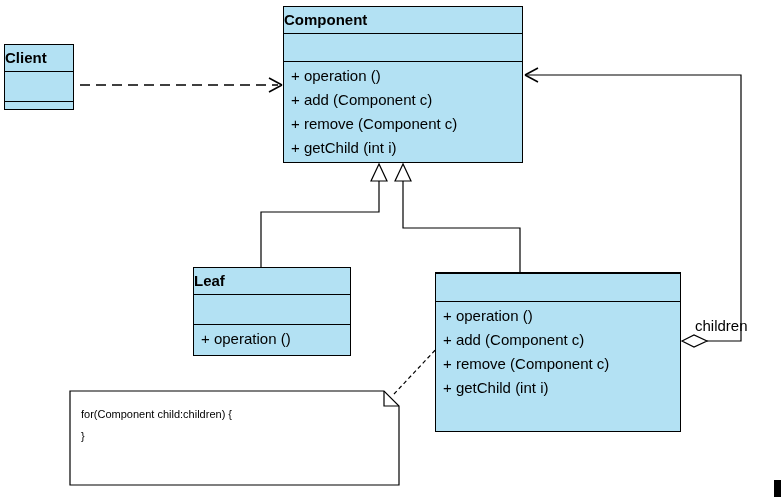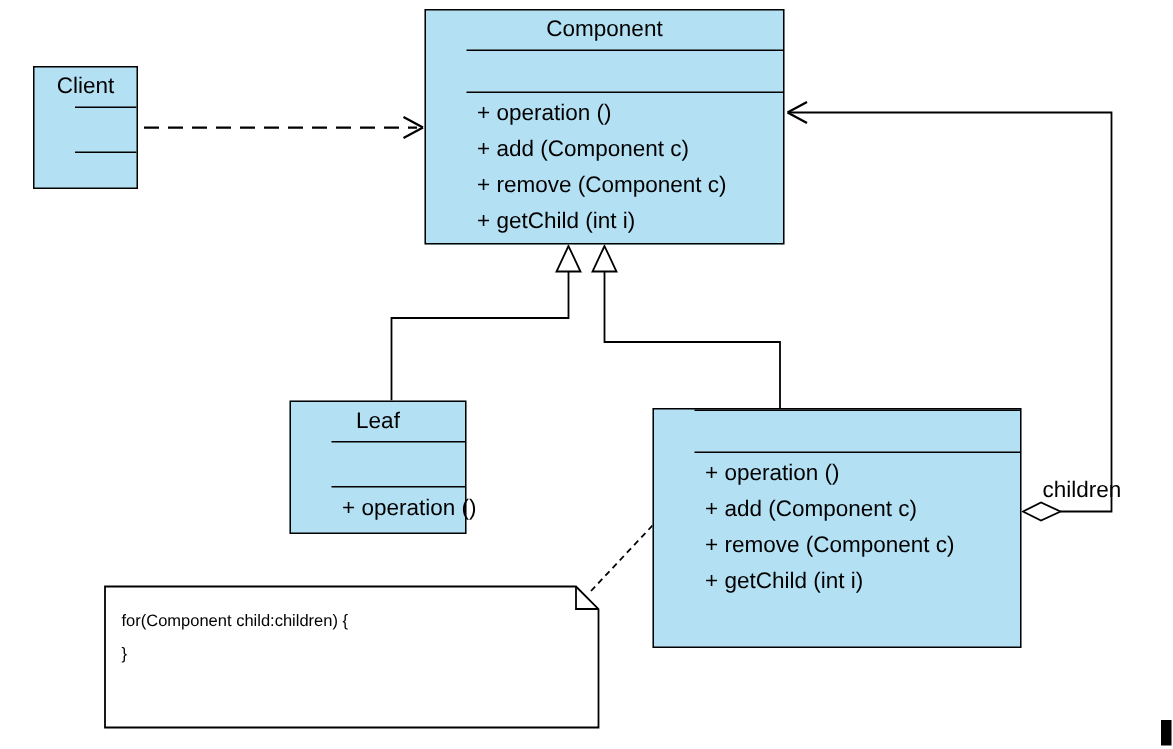--- a/index.html
+++ b/index.html
@@ -16,27 +16,28 @@
     z-index:0;
   }
   .uml-class {
     position:absolute;
     border:1px solid #000;
     background:var(--class-fill, #B3E1F3);
     font-size:15px;
     z-index:1;
   }
   .uml-title {
-    text-align:center;
+    text-align:left;
     height:26px;
     line-height:26px;
     white-space:nowrap;
     overflow:hidden;
+    font-weight:bold;
   }
-  .uml-sec { border-top:1px solid #000;margin-left:27px; }
+  .uml-sec { border-top:1px solid #000; }
   .uml-methods { padding:2px 0 0 7px; }
   .uml-methods > div {
     height:24px;
     line-height:24px;
     white-space:nowrap;
   }
   .single-method {
     padding-left:7px;
     line-height:28px;
     white-space:nowrap;
@@ -93,38 +94,38 @@
   
   <g stroke="#000" stroke-width="1.2">
     <polygon points="70,391 384,391 399,406 399,485 70,485" fill="#fff"></polygon>
     <path d="M384,391 V406 H399" fill="none"></path>
   </g>
 
   
   <path d="M394,394 L440,345" stroke="#000" stroke-width="1.2" stroke-dasharray="4,3" fill="none"></path>
 </svg>
 
-<div class="uml-class" style="left:22px; top:44px; width:70px; height:82px;">
+<div class="uml-class" style="left:4px; top:44px; width:70px; height:66px;">
   <div class="uml-title">Client</div>
   <div class="uml-sec" style="height:30px;"></div>
   <div class="uml-sec" style="height:27px;"></div>
 </div>
 
 <div class="uml-class" style="left:283px; top:6px; width:240px; height:157px;">
   <div class="uml-title">Component</div>
   <div class="uml-sec" style="height:28px;"></div>
   <div class="uml-sec uml-methods" style="height:100px;">
     <div>+ operation ()</div>
     <div>+ add (Component c)</div>
     <div>+ remove (Component c)</div>
     <div>+ getChild (int i)</div>
   </div>
 </div>
 
-<div class="uml-class" style="left:193px; top:267px; width:118px; height:89px;">
+<div class="uml-class" style="left:193px; top:267px; width:158px; height:89px;">
   <div class="uml-title">Leaf</div>
   <div class="uml-sec" style="height:30px;"></div>
   <div class="uml-sec single-method" style="height:30px;">
     <span>+ operation ()</span>
   </div>
 </div>
 
 <div class="uml-class" style="left:435px; top:272px; width:246px; height:160px;">
   <div class="uml-sec" style="height:28px;"></div>
   <div class="uml-sec uml-methods" style="height:103px;">

